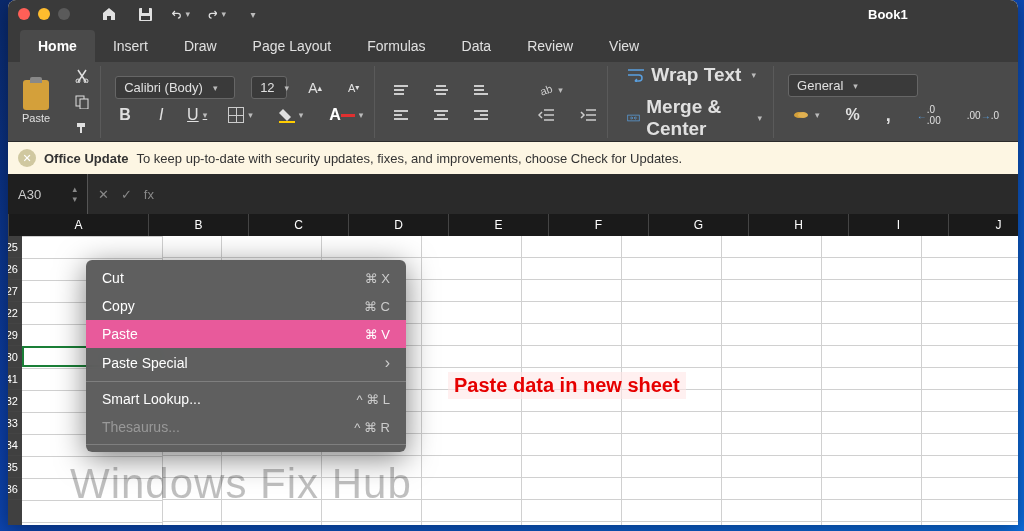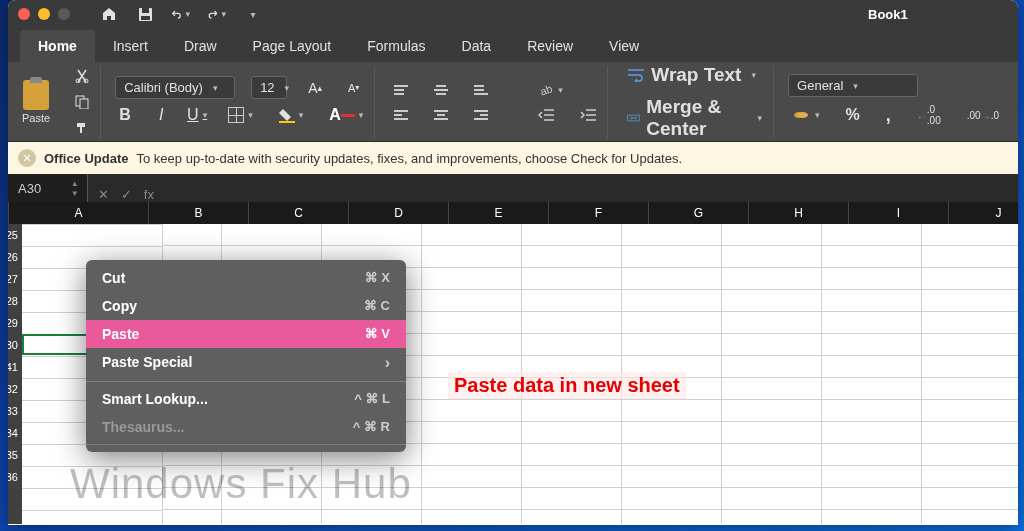--- a/index.html
+++ b/index.html
@@ -37,41 +37,41 @@
   .border-icon::before { left:50%; top:0; bottom:0; width:1px; }
   .border-icon::after { top:50%; left:0; right:0; height:1px; }
   .wrap-label { color: #e0e0e0; font-size: 19px; font-weight: 600; }
 
   
   .update-bar { height: 32px; background: #fdf6e3; display: flex; align-items: center; padding: 0 10px; font-size: 13px; gap: 8px; color: #333; }
   .close-x { width: 18px; height: 18px; border-radius: 50%; background: #d0c8a0; color: #fff; display: flex; align-items: center; justify-content: center; font-size: 11px; cursor: pointer; }
   .upd-title { font-weight: 700; }
 
   
-  .formula-bar { height: 28px; background: #2a2a2a; display: flex; align-items: flex-end; color: #ccc; font-size: 13px; }
+  .formula-bar { height: 40px; background: #2a2a2a; display: flex; align-items: center; color: #ccc; font-size: 13px; }
   .name-box { width: 80px; padding: 0 10px; border-right: 1px solid #555; height: 100%; display: flex; align-items: center; background:#1f1f1f;}
   .fx-area { display: flex; align-items: center; gap: 12px; padding: 0 10px; flex:1;}
   .fx-area .sym { color: #888; cursor: pointer; }
 
   
   .grid-area { position: relative; background: #fff; height: 320px; }
   .col-headers { display: flex; height: 22px; background: #1a1a1a; }
   .rownum-spacer { width: 30px; background: #1a1a1a; border-right:1px solid #444;}
   .col-h { flex: 0 0 100px; color: #fff; font-size: 12px; display: flex; align-items: center; justify-content: center; border-right: 1px solid #444; cursor: pointer; }
   .col-h.first { flex: 0 0 140px; }
   .grid-body { display: flex; height: 300px; }
   .row-headers { width: 14px; background: #404040; display: flex; flex-direction: column; }
   .row-h { height: 22px; color: #fff; font-size: 11px; display: flex; align-items: center; justify-content: flex-end; padding-right: 4px; border-bottom: 1px solid #444; cursor: pointer; }
   .cells { flex: 1; position: relative; background-image: linear-gradient(#d0d0d0 1px, transparent 1px), linear-gradient(90deg, #d0d0d0 1px, transparent 1px); background-size: 100px 22px; background-position: -1px -1px; }
   .cells::before { content:''; position:absolute; left:0; top:0; width:140px; height:100%; background-image: linear-gradient(#d0d0d0 1px, transparent 1px); background-size: 100% 22px; border-right:1px solid #d0d0d0; background-color:#fff;}
   .sel-cell { position: absolute; left: 0; top: 110px; width: 139px; height: 21px; border: 2px solid #1a7f37; }
 
   
   .ctx { position: absolute; left: 86px; top: 260px; width: 320px; background: rgba(88,88,88,0.96); border-radius: 6px; box-shadow: 0 6px 30px rgba(0,0,0,0.5); padding: 4px 0; backdrop-filter: blur(10px); }
-  .ctx-item { display: flex; justify-content: space-between; padding: 6px 16px; color: #fff; font-size: 14px; cursor: pointer; font-weight: bold; }
+  .ctx-item { display: flex; align-items: center; justify-content: space-between; padding: 6px 16px; color: #fff; font-size: 14px; cursor: pointer; }
   .ctx-item.dis { color: #999; }
   .ctx-item .sc { color: #ccc; font-size: 13px; }
   .ctx-item.hl { background: #e85a9b; }
   .ctx-sep { height: 1px; background: rgba(255,255,255,0.2); margin: 3px 0; }
   .ctx-item .arrow::after { content: '›'; font-size: 16px; color: #ccc; }
 
   
   .annot { position: absolute; left: 448px; top: 372px; color: #e60000; font-size: 20px; font-weight: 700; background: rgba(255,230,230,0.6); padding: 2px 6px; }
   .watermark { position: absolute; left: 70px; top: 460px; font-size: 42px; font-weight: 300; color: rgba(0,0,0,0.25); letter-spacing: 1px; }
 
@@ -320,21 +320,21 @@
       <div class="col-h">G</div>
       <div class="col-h">H</div>
       <div class="col-h">I</div>
       <div class="col-h">J</div>
     </div>
     <div class="grid-body">
       <div class="row-headers">
         <div class="row-h">25</div>
         <div class="row-h">26</div>
         <div class="row-h">27</div>
-        <div class="row-h">28</div>
+        <div class="row-h">22</div>
         <div class="row-h">29</div>
         <div class="row-h">30</div>
         <div class="row-h">41</div>
         <div class="row-h">32</div>
         <div class="row-h">33</div>
         <div class="row-h">34</div>
         <div class="row-h">35</div>
         <div class="row-h">36</div>
       </div>
       <div class="cells">

